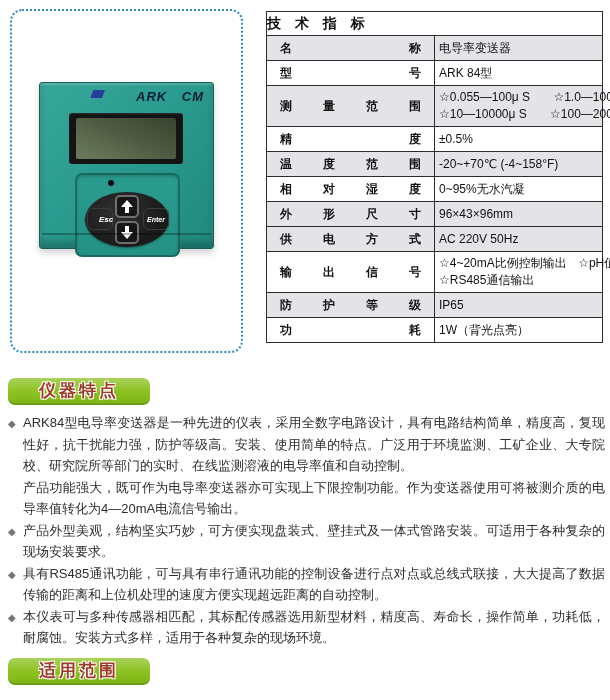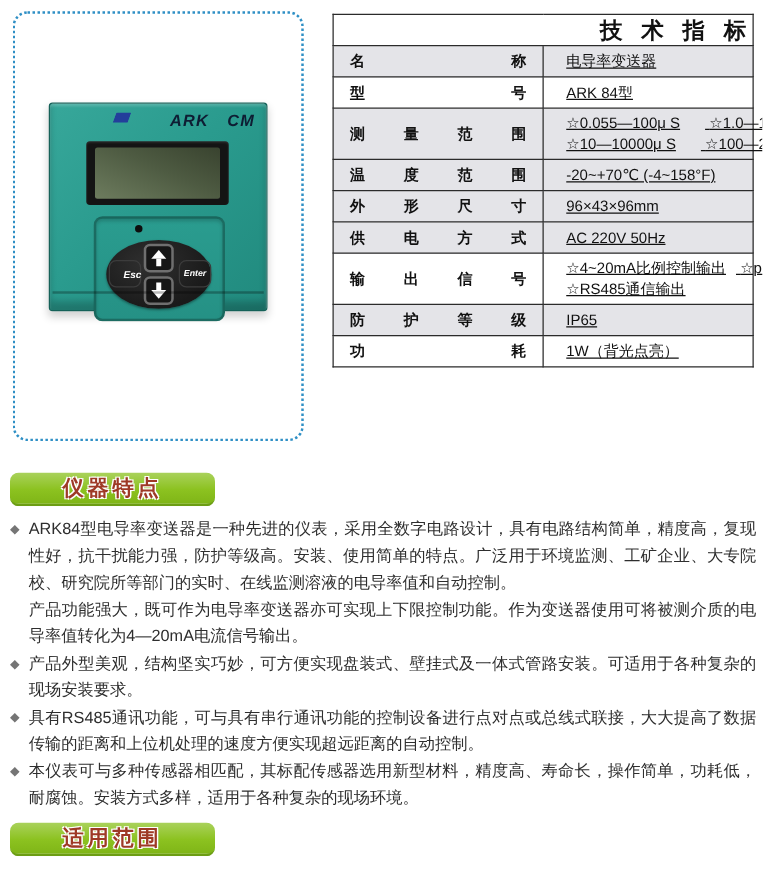--- a/index.html
+++ b/index.html
@@ -83,36 +83,36 @@
   .spec-table {
     position:absolute; left:266px; top:11px; width:337px;
     border-collapse:collapse; table-layout:fixed;
     font-size:12px; color:#111;
   }
   .spec-table td {
     border:1.5px solid #2b2b2b; vertical-align:middle;
   }
   .spec-table .shaded td { background:#e4e4e8; }
   .spec-table .title-cell {
-    height:24px; text-align:right; font-weight:bold; font-size:18px;
+    height:24px; text-align:left; font-weight:bold; font-size:14px;
     letter-spacing:5px; background:#fff !important;
   }
   .spec-table .lbl { width:89px; font-weight:bold; padding:0 13px;margin-top:43px; }
   .spec-table .lbl .lbl-in { text-align:justify; text-align-last:justify; }
-  .spec-table .val { padding:0 4px 0 18px;text-decoration:underline; }
+  .spec-table .val { padding:0 4px 0 4px; }
   .spec-table .r-s td { height:25px; }
   .spec-table .r-d td { height:41px; }
   .vline { line-height:17px; white-space:nowrap; }
   .vline .vitem { margin-right:20px; }
   .vline .vitem:last-child { margin-right:0; }
 
   
   #lower { position:absolute; left:8px; top:378px; width:597px; }
   .badge {
-    width:164px; height:27px; border-radius:7px;
+    width:142px; height:27px; border-radius:7px;
     background:linear-gradient(#aad25c 0%,#8cc220 55%,#7fb517 100%);
     border-bottom:2px solid #6c9d14;
     text-align:center; line-height:25px;
     font-family:"Liberation Serif","DejaVu Serif",serif;
     font-weight:bold; font-size:17px; letter-spacing:3px; color:#9e3a26;
     text-shadow:-1px -1px 0 #fff, 1px -1px 0 #fff, -1px 1px 0 #fff, 1px 1px 0 #fff;
   }
   .features { margin-top:7px; }
   .feature {
     position:relative; padding-left:15px;
@@ -185,25 +185,37 @@
         <div class="vline">
           <span class="vitem">☆0.055—100μ S</span>
           <span class="vitem">☆1.0—1000μ S</span>
         </div>
         <div class="vline">
           <span class="vitem">☆10—10000μ S</span>
           <span class="vitem">☆100—200000μ S</span>
         </div>
       </td>
     </tr>
+    <tr class="r-s">
+      <td class="lbl">
+            <div class="lbl-in">精　度</div>
+          </td>
+      <td class="val">±0.5%</td>
+    </tr>
     <tr class="r-s shaded">
       <td class="lbl">
             <div class="lbl-in">温度范围</div>
           </td>
       <td class="val">-20~+70℃ (-4~158°F)</td>
+    </tr>
+    <tr class="r-s">
+      <td class="lbl">
+            <div class="lbl-in">相对湿度</div>
+          </td>
+      <td class="val">0~95%无水汽凝</td>
     </tr>
     <tr class="r-s shaded">
       <td class="lbl">
             <div class="lbl-in">外形尺寸</div>
           </td>
       <td class="val">96×43×96mm</td>
     </tr>
     <tr class="r-s shaded">
       <td class="lbl">
             <div class="lbl-in">供电方式</div>

